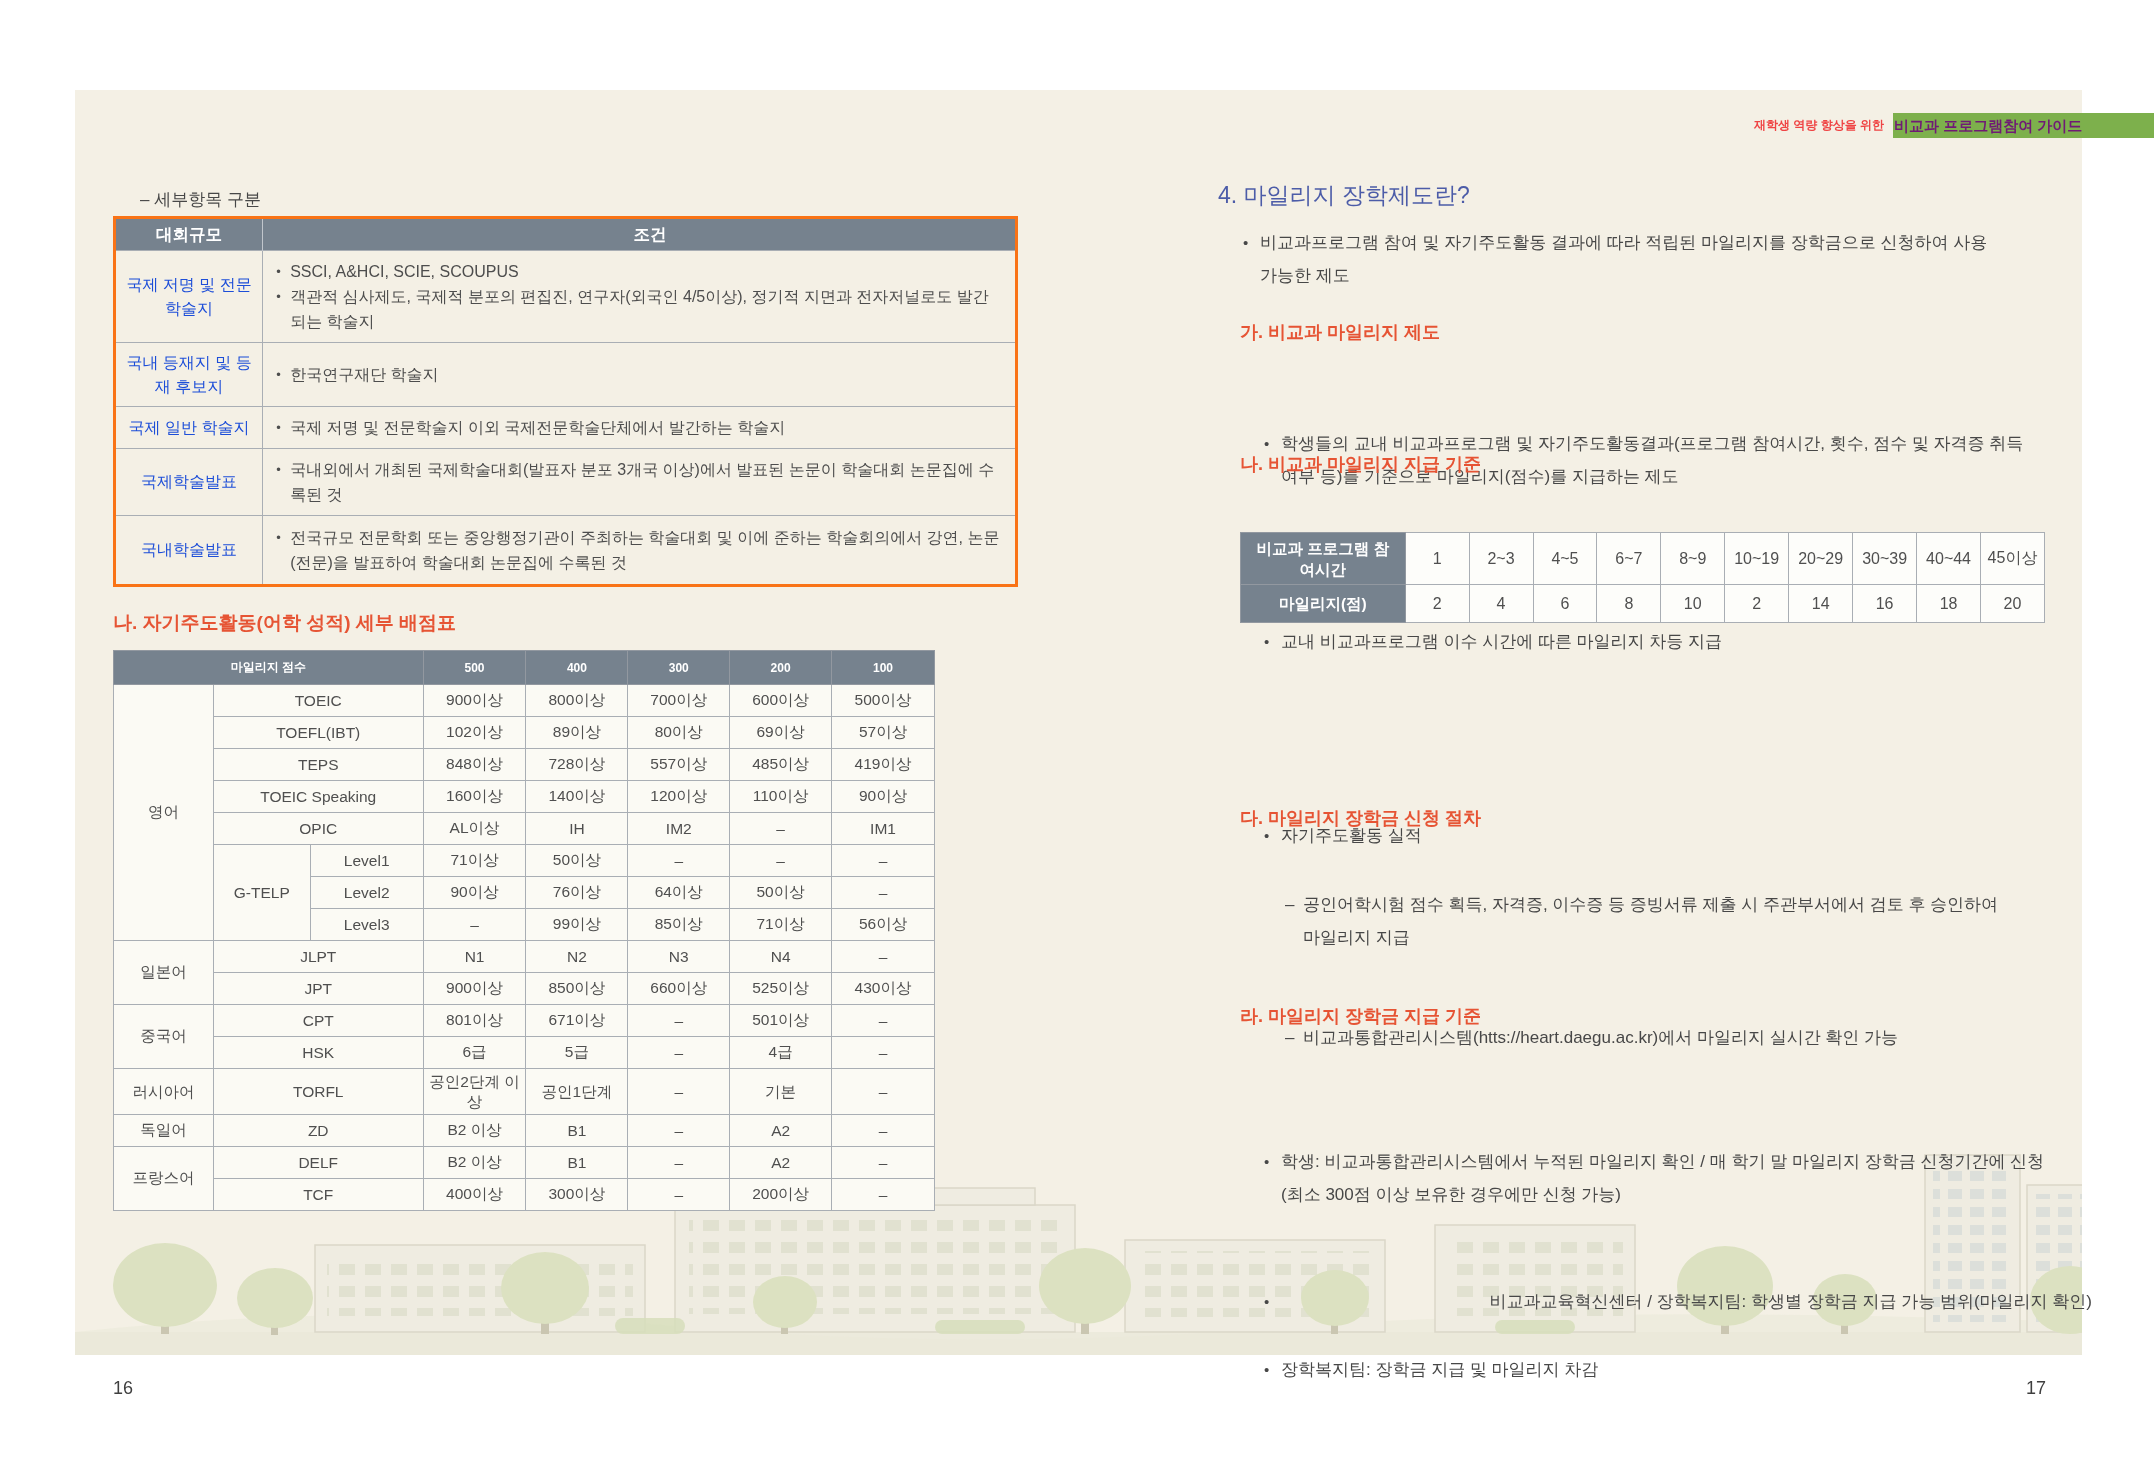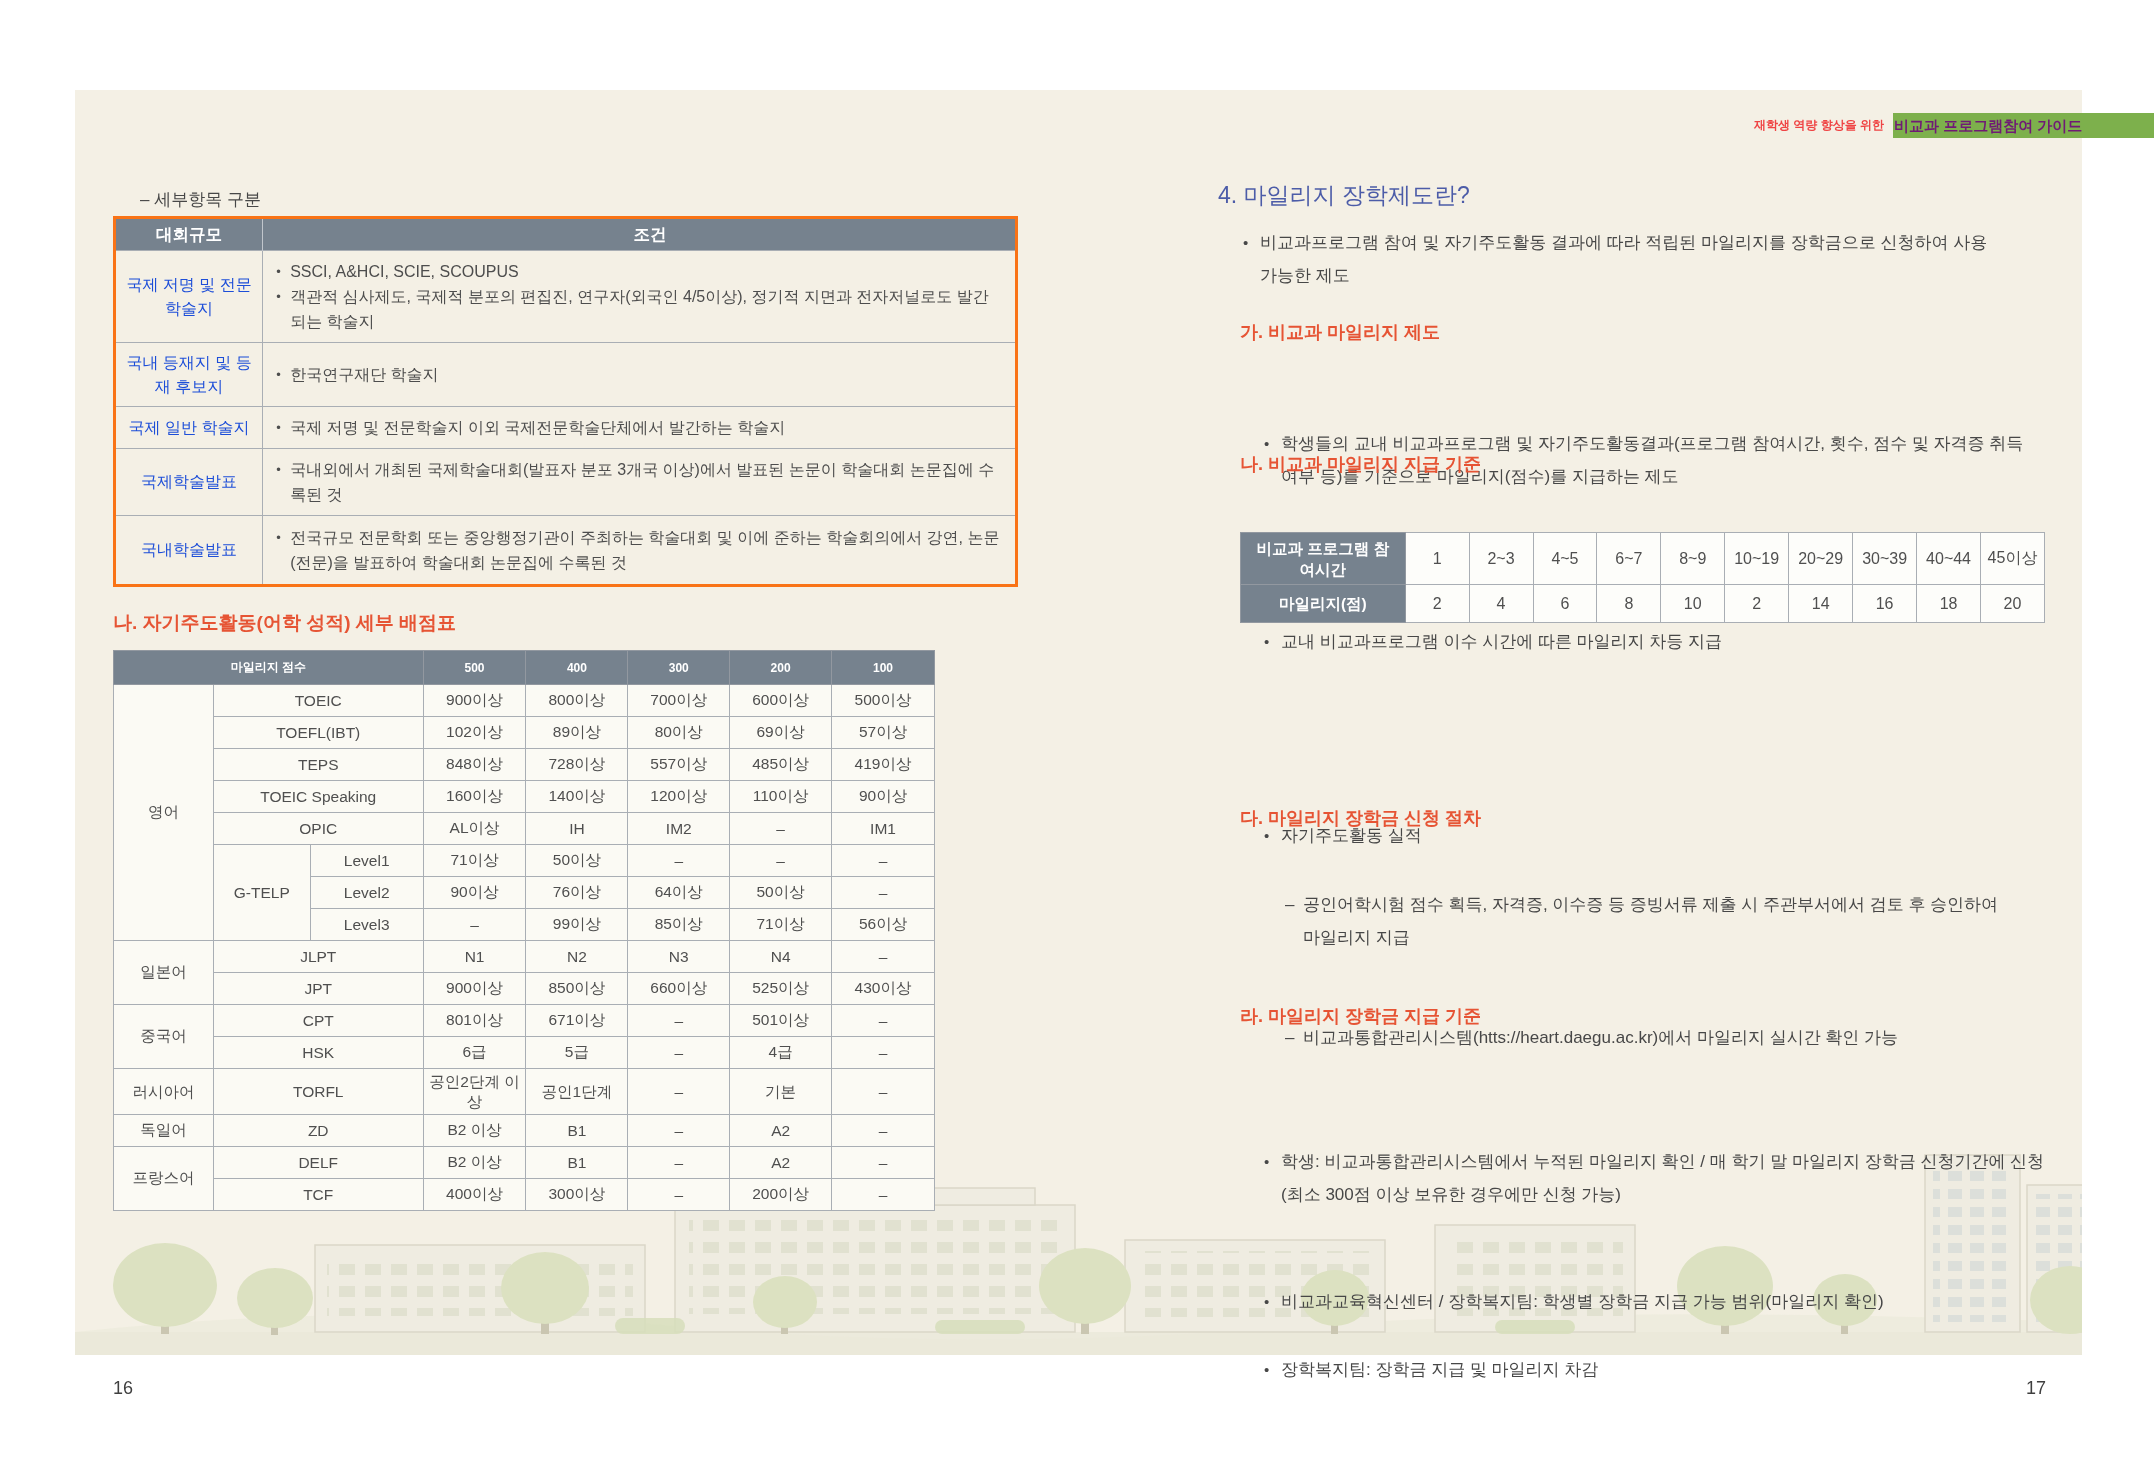--- a/index.html
+++ b/index.html
@@ -387,21 +387,21 @@
     <div>공인어학시험 점수 획득, 자격증, 이수증 등 증빙서류 제출 시 주관부서에서 검토 후 승인하여</div>
     <div>마일리지 지급</div>
   </div>
   <div class="abs para dash" style="left:1285px; top:757px; width:800px;">비교과통합관리시스템(htts://heart.daegu.ac.kr)에서 마일리지 실시간 확인 가능</div>
 
   <div class="abs sec" style="left:1240px; top:806px; font-size:18px;">다. 마일리지 장학금 신청 절차</div>
   <div class="abs para bullet" style="left:1262px; top:848px; width:830px;">
     <div>학생: 비교과통합관리시스템에서 누적된 마일리지 확인 / 매 학기 말 마일리지 장학금 신청기간에 신청</div>
     <div>(최소 300점 이상 보유한 경우에만 신청 가능)</div>
   </div>
-  <div class="abs para bullet" style="left:1262px; top:922px; width:830px;">비교과교육혁신센터 / 장학복지팀: 학생별 장학금 지급 가능 범위(마일리지 확인)</div>
+  <div class="abs para bullet" style="left:1262px; top:922px; width:830px;text-align:right;">비교과교육혁신센터 / 장학복지팀: 학생별 장학금 지급 가능 범위(마일리지 확인)</div>
   <div class="abs para bullet" style="left:1262px; top:957px; width:830px;">장학복지팀: 장학금 지급 및 마일리지 차감</div>
 
   <div class="abs sec" style="left:1240px; top:1004px; font-size:18px;">라. 마일리지 장학금 지급 기준</div>
 
   <div class="abs pgnum" style="left:113px; top:1378px;">16</div>
   <div class="abs pgnum" style="left:2026px; top:1378px;">17</div>
 
 </div>
 
 </body></html>

